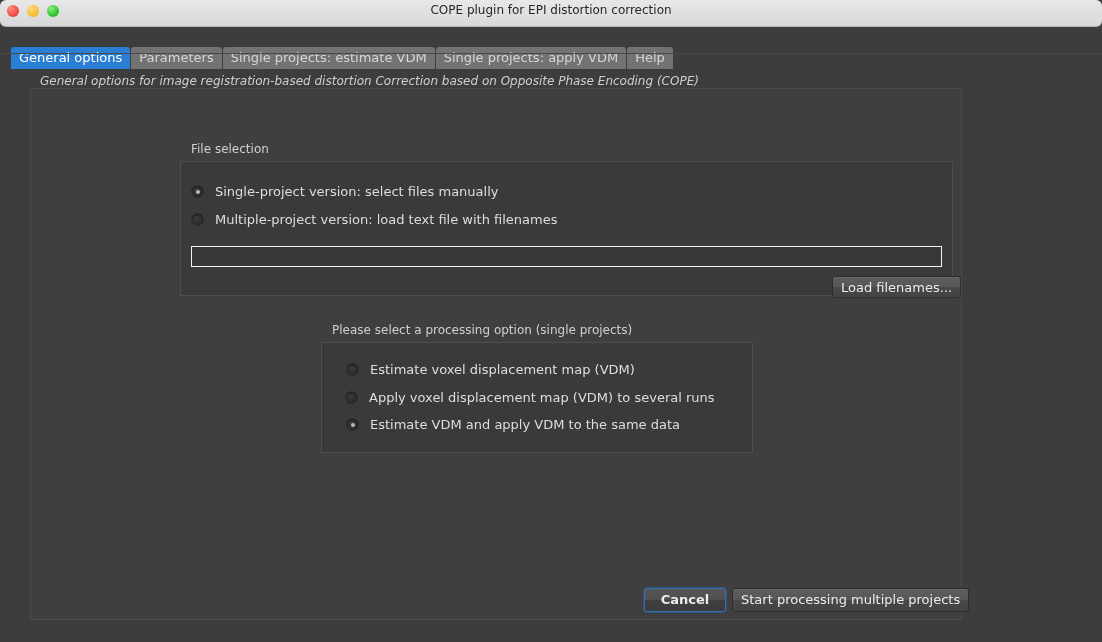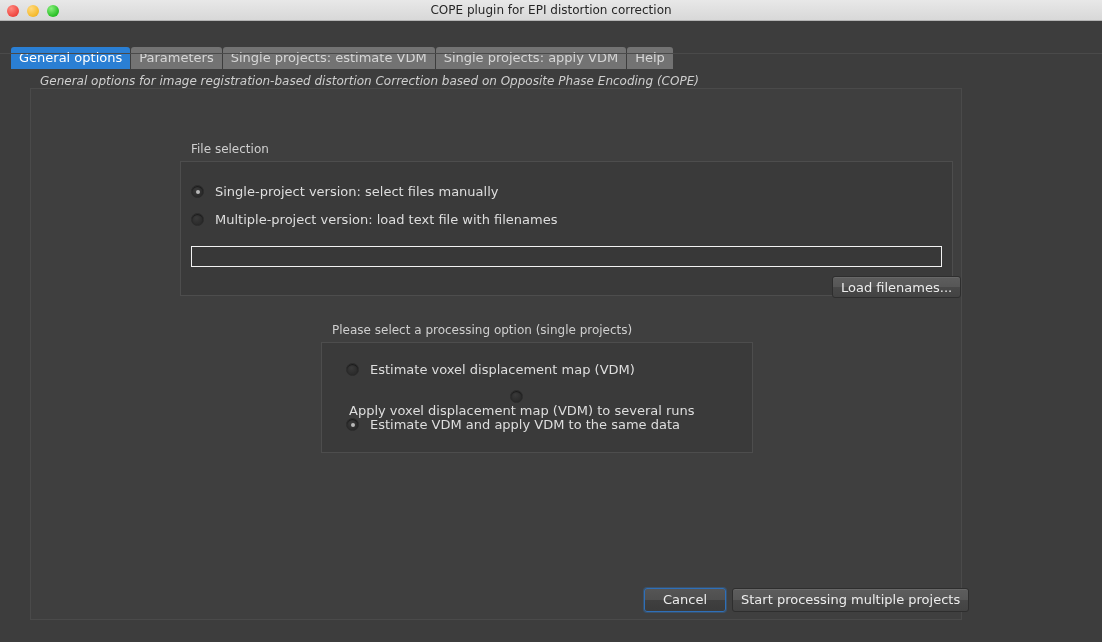--- a/index.html
+++ b/index.html
@@ -20,24 +20,25 @@
     width: 1102px;
     height: 642px;
     background: #3d3d3d;
   }
 
   
   #titlebar {
     position: absolute;
     left: 0; top: 0;
     width: 1102px;
-    height: 21px;
+    height: 27px;
     background: linear-gradient(to bottom, #e8e8e8 0%, #d8d8d8 100%);
     border-bottom: 1px solid #b4b4b4;
     box-sizing: border-box;
+    border-radius: 6px;
   }
   #traffic-lights {
     position: absolute;
     left: 7px; top: 5px;
     display: flex;
     gap: 8px;
     align-items: center;
   }
   .tl {
     width: 12px; height: 12px;
@@ -236,20 +237,21 @@
     align-items: center;
     gap: 6px;
   }
   #cancel-button {
     height: 24px;
     min-width: 82px;
     text-align: center;
     background: linear-gradient(to bottom, #555555 0%, #4f4f4f 48%, #3f3f3f 52%, #3b3b3b 100%);
     border: 1px solid #2f6fb8;
     box-shadow: 0 0 0 1px rgba(42,127,212,0.30);
+    font-weight: bold;
   }
   #start-button {
     height: 24px;
     text-align: center;
   }
 </style>
 </head>
 <body>
 
 <div id="app-window">
@@ -299,21 +301,21 @@
 
     <div class="groupbox" id="processing-group">
       <div class="gb-title">Please select a processing option (single projects)</div>
       <div class="gb-frame"></div>
 
       <div class="radio-row" style="left:25px; top:20px;justify-content:flex-end;">
         <span class="radio-mark"></span>
         <span class="radio-label">Estimate voxel displacement map (VDM)</span>
       </div>
 
-      <div class="radio-row" style="left:17px; top:48px;flex-direction:column;">
+      <div class="radio-row" style="left:24px; top:48px;">
         <span class="radio-mark"></span>
         <span class="radio-label">Apply voxel displacement map (VDM) to several runs</span>
       </div>
 
       <div class="radio-row checked" style="left:25px; top:75px;">
         <span class="radio-mark"></span>
         <span class="radio-label">Estimate VDM and apply VDM to the same data</span>
       </div>
     </div>
 

